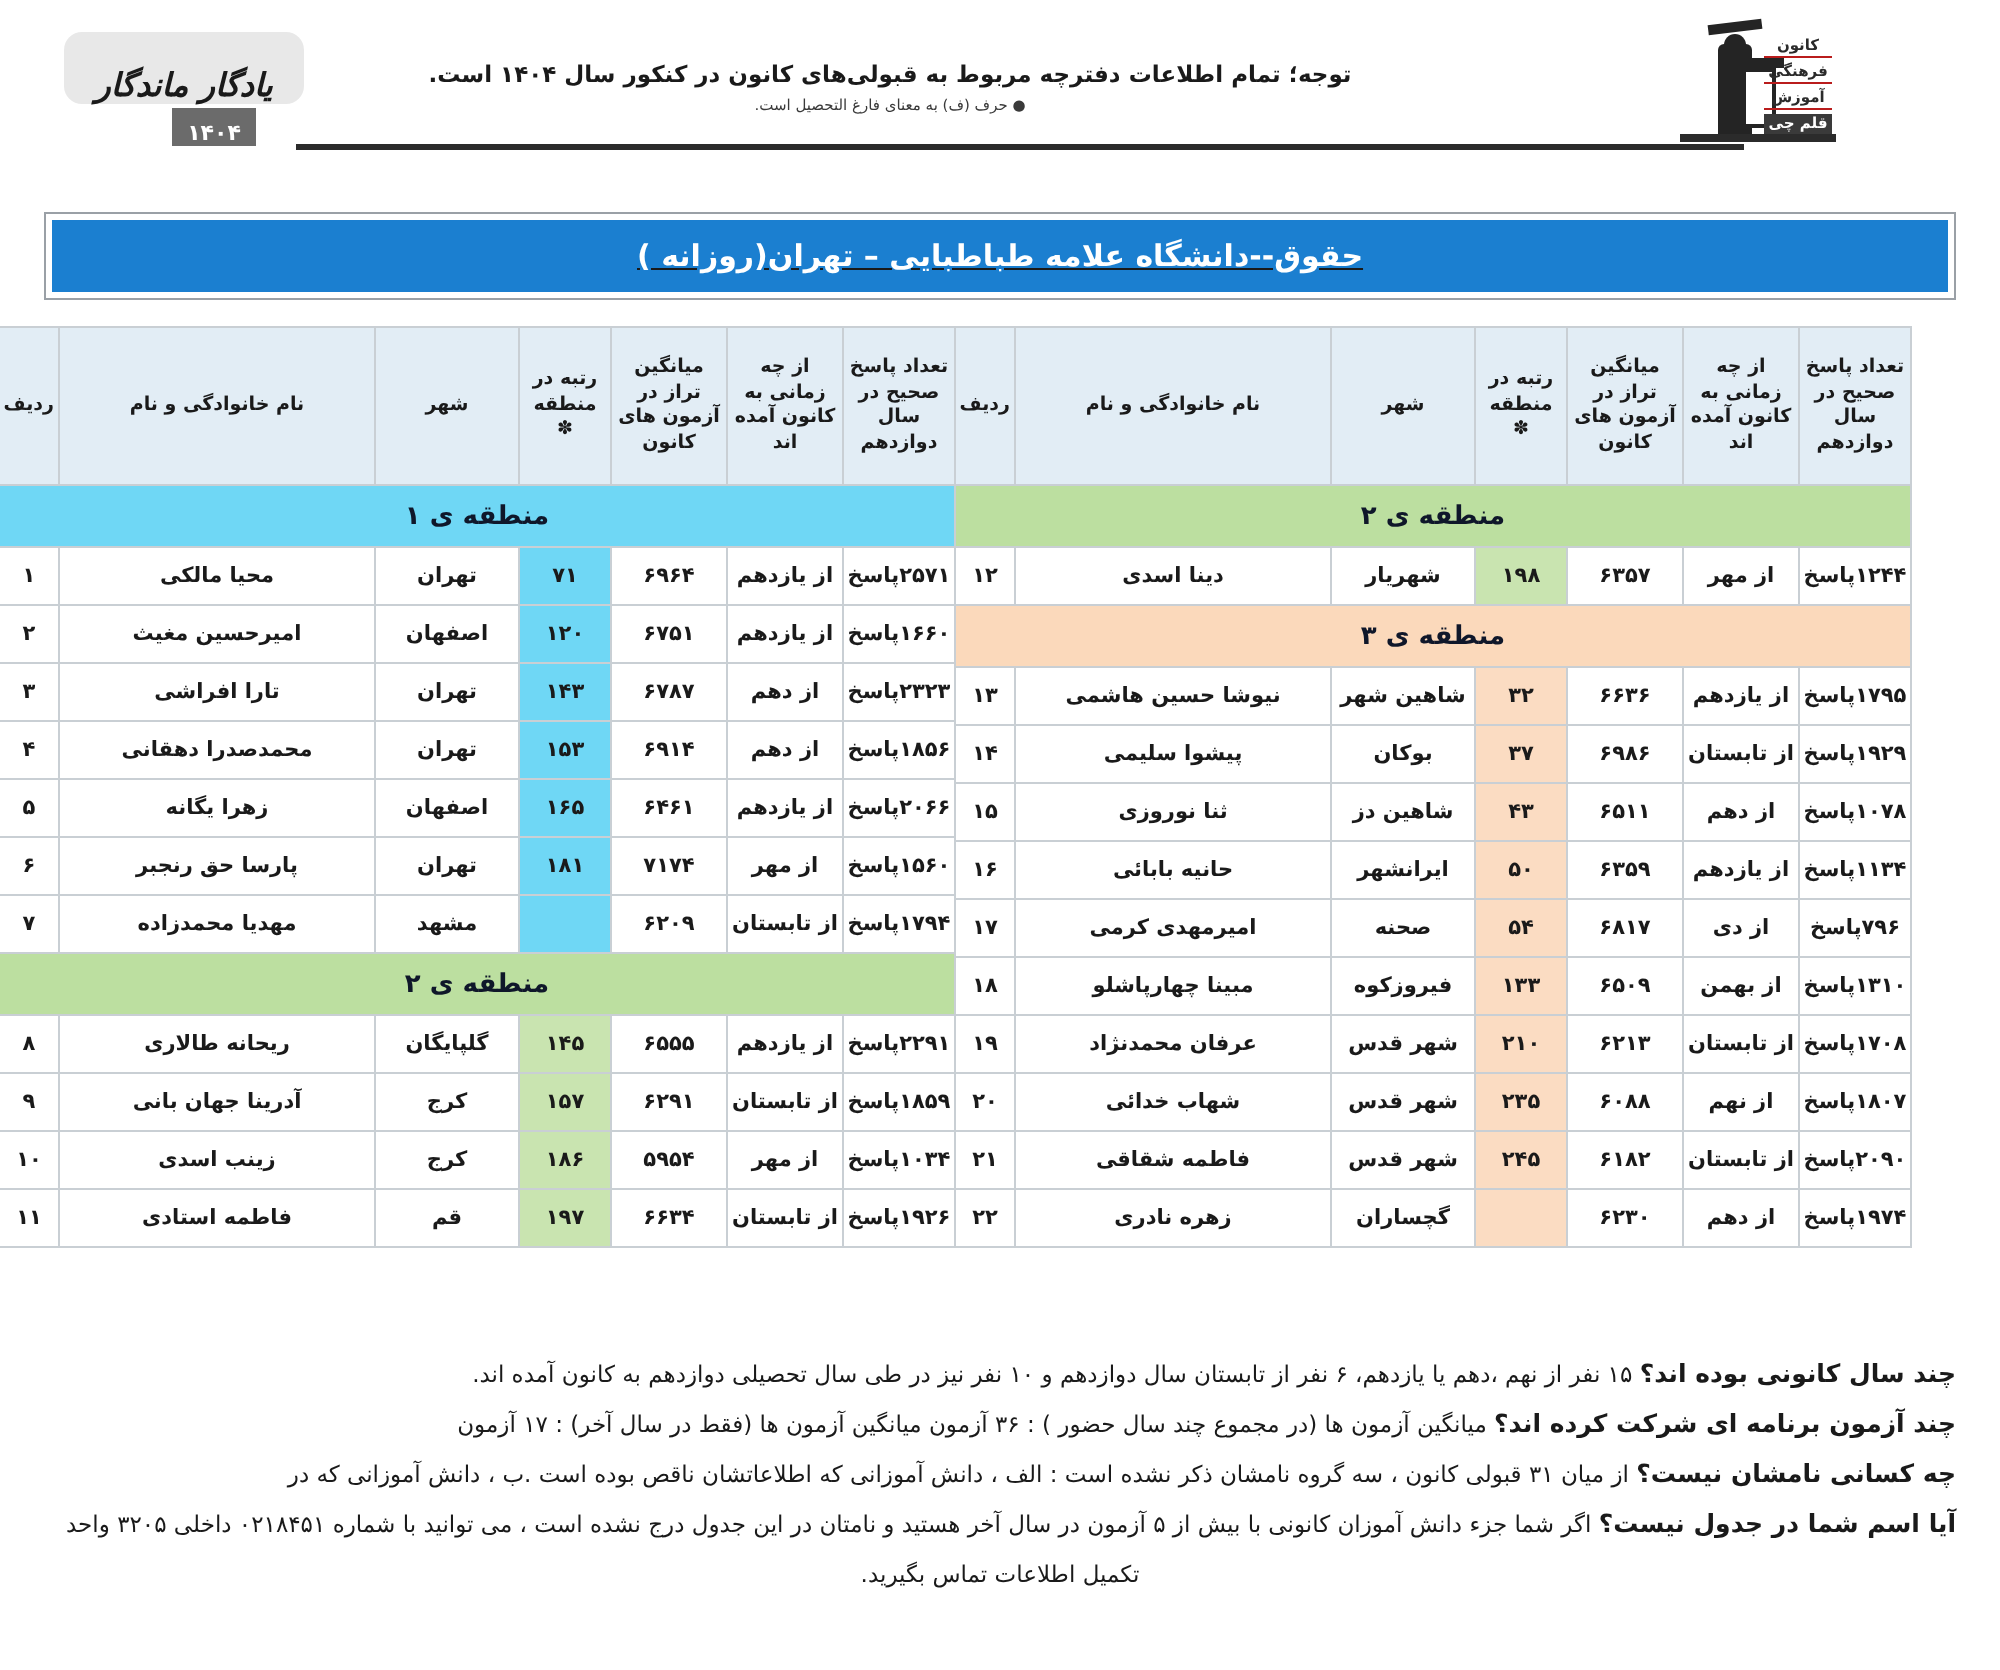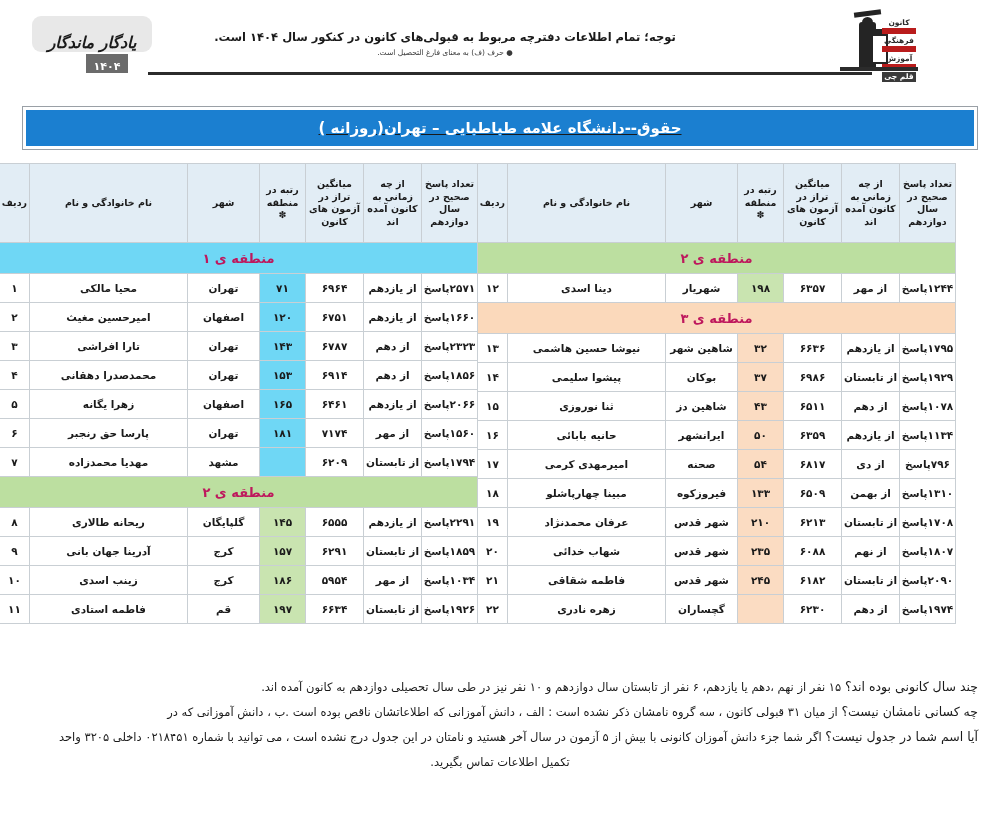--- a/index.html
+++ b/index.html
@@ -88,21 +88,21 @@
     display: flex;
     flex-direction: column;
     gap: 2px;
   }
   .logo-left .word-stack span {
     font-size: 7.5px;
     font-weight: bold;
     line-height: 10px;
     text-align: center;
     color: #2b2b2b;
-    border-bottom: 6px solid #b91c1c;
+    border-bottom: 1px solid #b91c1c;
   }
   .logo-left .word-stack span:last-child {
     background: #3a3a3a;
     color: #ffffff;
     border-bottom: none;
   }
   .logo-left .base-bar {
     position: absolute;
     right: -2px;
     bottom: 7px;
@@ -257,21 +257,21 @@
   td.cell-rank  { font-size: 11px; }
   td.cell-taraz { font-size: 11px; }
   td.cell-from  { font-size: 10.5px; }
   td.cell-ans   { font-size: 10.5px; }
 
   tr.group-row td {
     height: 30px;
     font-size: 13px;
     font-weight: bold;
     text-align: center;
-    color: #be185d;
+    color: #0f172a;
   }
   .grp-1 { background: #6fd7f5; }
   .grp-2 { background: #bcdfa0; }
   .grp-3 { background: #fbd9bb; }
 
   .rk-1 { background: #6fd7f5; }
   .rk-2 { background: #c9e4b0; }
   .rk-3 { background: #fbdcc2; }
 
   
@@ -282,21 +282,21 @@
     top: 676px;
     font-size: 11.5px;
     line-height: 22px;
     color: #1a1a1a;
   }
   .footer .f-line {
     text-align: right;
     margin-bottom: 3px;
   }
   .footer .q {
-    font-weight: normal;
+    font-weight: bold;
     font-size: 12.5px;
   }
   .footer .a {
     font-size: 11.5px;
   }
   .footer .f-tail {
     text-align: center;
     margin-top: 1px;
   }
   .footer .f-cont {
@@ -612,19 +612,22 @@
         </tbody>
     </table>
   </div>
 </div>
 
 <div class="footer">
   <div class="f-line">
     <span class="q">چند سال کانونی بوده اند؟</span><span class="a"> ۱۵ نفر از نهم ،دهم یا یازدهم، ۶ نفر از تابستان سال دوازدهم و ۱۰ نفر نیز در طی سال تحصیلی دوازدهم به کانون آمده اند.</span>
   </div>
   <div class="f-line">
+    <span class="q">چند آزمون برنامه ای شرکت کرده اند؟</span><span class="a"> میانگین آزمون ها (در مجموع چند سال حضور ) : ۳۶ آزمون    میانگین آزمون ها (فقط در سال آخر) : ۱۷ آزمون</span>
+  </div>
+  <div class="f-line">
     <span class="q">چه کسانی نامشان نیست؟</span><span class="a"> از میان ۳۱ قبولی کانون ، سه گروه نامشان ذکر نشده است : الف ، دانش آموزانی که اطلاعاتشان ناقص بوده است .ب ، دانش آموزانی که در</span>
   </div>
   <div class="f-line">
     <span class="q">آیا اسم شما در جدول نیست؟</span><span class="a"> اگر شما جزء دانش آموزان کانونی با بیش از ۵ آزمون در سال آخر هستید و نامتان در این جدول درج نشده است ، می توانید با شماره ۰۲۱۸۴۵۱ داخلی ۳۲۰۵ واحد</span>
   </div>
   <div class="f-line f-tail">تکمیل اطلاعات تماس بگیرید.</div>
 </div>
 
 </body></html>

